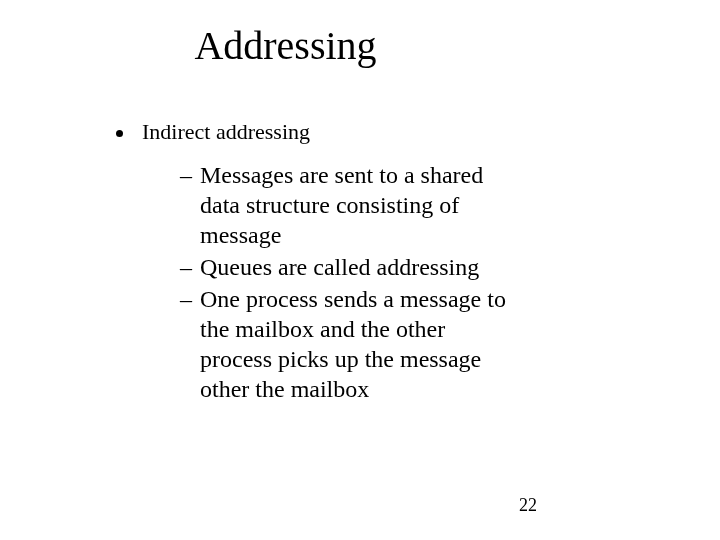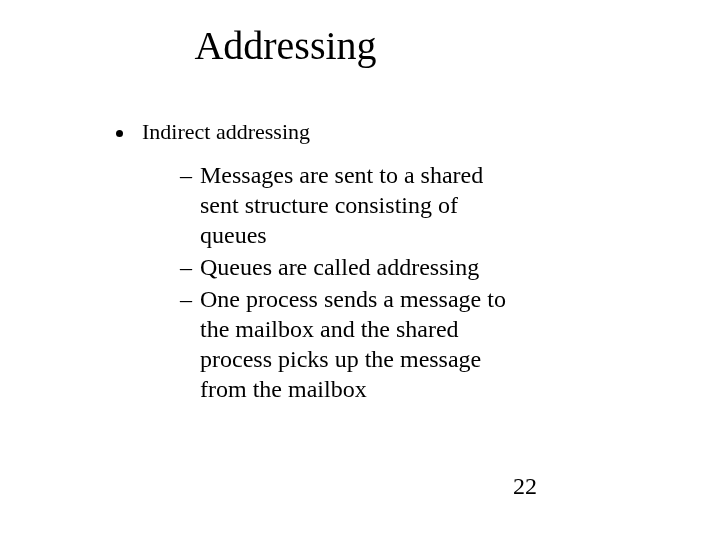--- a/index.html
+++ b/index.html
@@ -62,47 +62,47 @@
     margin: 0 0 2px 0;
   }
   .level2 .dash {
     position: absolute;
     left: 0;
     top: 0;
   }
   .page-number {
     position: absolute;
     right: 34px;
-    bottom: 40px;
-    font-size: 24px;
+    bottom: 24px;
+    font-size: 18px;
   }
 </style>
 </head>
 <body>
 
 <div class="slide">
 
   <div class="title">Addressing</div>
 
   <div class="body">
     <div class="level1">
       <span class="bullet"></span>
       <span>Indirect addressing</span>
     </div>
     <div class="level2-list">
       <div class="level2">
         <span class="dash">–</span>
-        <span>Messages are sent to a shared sent structure consisting of queues</span>
+        <span>Messages are sent to a shared data structure consisting of message</span>
       </div>
       <div class="level2">
         <span class="dash">–</span>
         <span>Queues are called addressing</span>
       </div>
       <div class="level2">
         <span class="dash">–</span>
-        <span>One process sends a message to the mailbox and the shared process picks up the message from the mailbox</span>
+        <span>One process sends a message to the mailbox and the other process picks up the message other the mailbox</span>
       </div>
     </div>
   </div>
 
   <div class="page-number">22</div>
 
 </div>
 
 </body></html>

